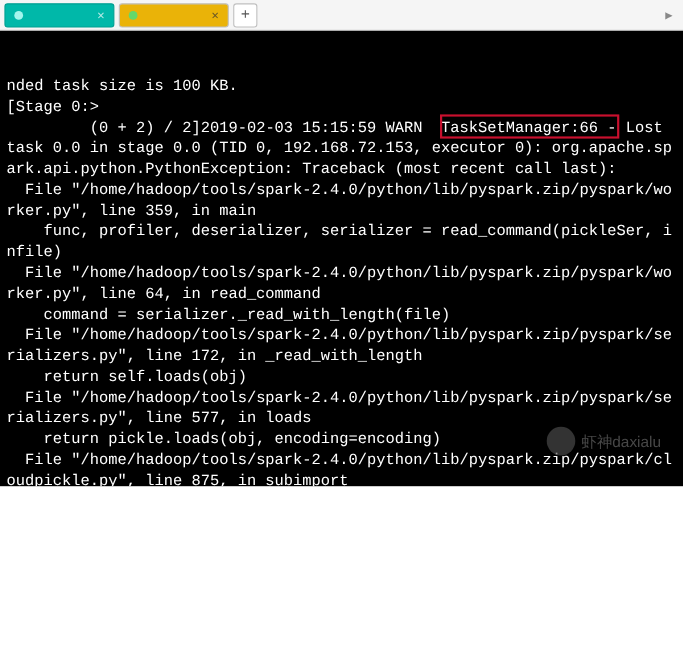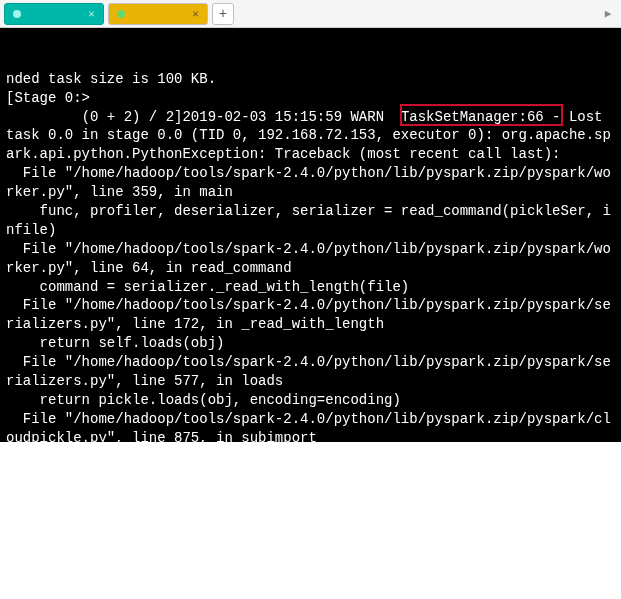--- a/index.html
+++ b/index.html
@@ -159,13 +159,17 @@
   File "/home/hadoop/tools/spark-2.4.0/python/lib/pyspark.zip/pyspark/cloudpickle.py", line 875, in subimport
     __import__(name)
 ModuleNotFoundError: No module named 'pygeohash'
 
 
         at org.apache.spark.api.python.BasePythonRunner$ReaderIterator.handlePythonException(PythonRunner.scala:452)
         at org.apache.spark.api.python.PythonRunner$$anon$1.read(PythonRunner.scala:588)
         at org.apache.spark.api.python.PythonRunner$$anon$1.</pre>
   <div class="highlight-box hl1"></div>
   <div class="highlight-box hl2"></div>
+  <div class="watermark">
+    <span class="wm-icon"></span>
+    <span>虾神daxialu</span>
+  </div>
 </div>
 
 </body></html>

